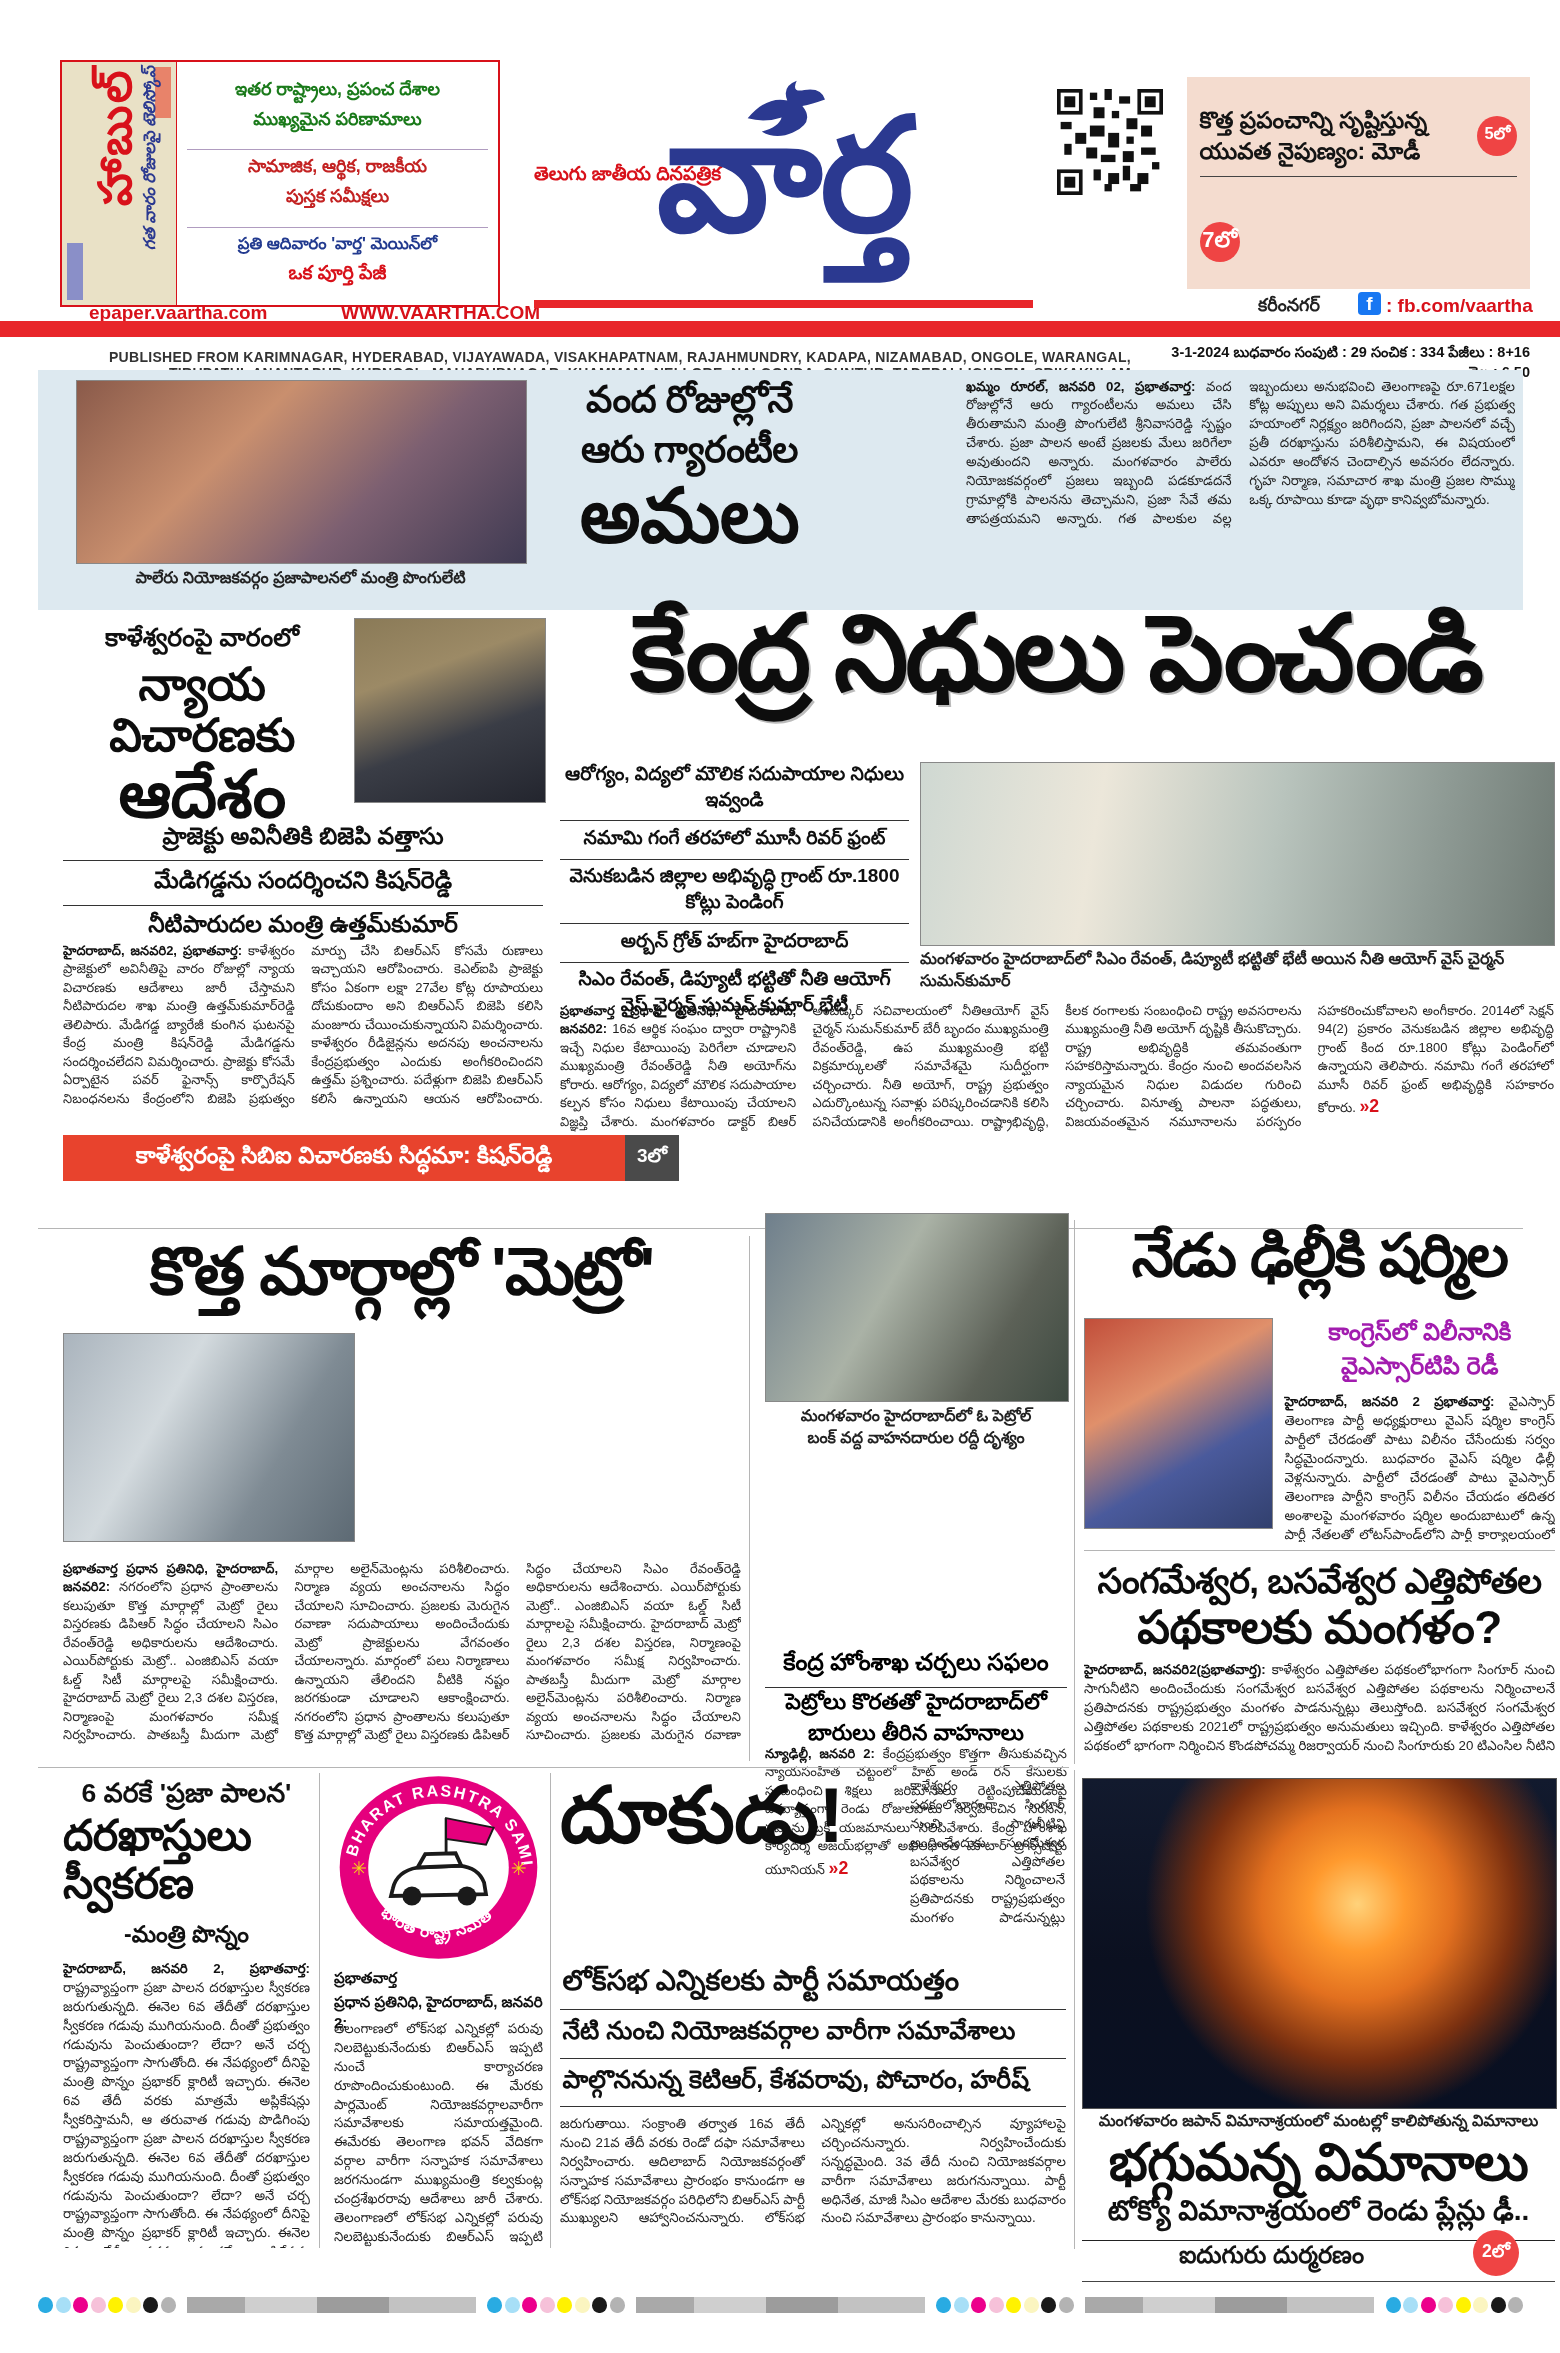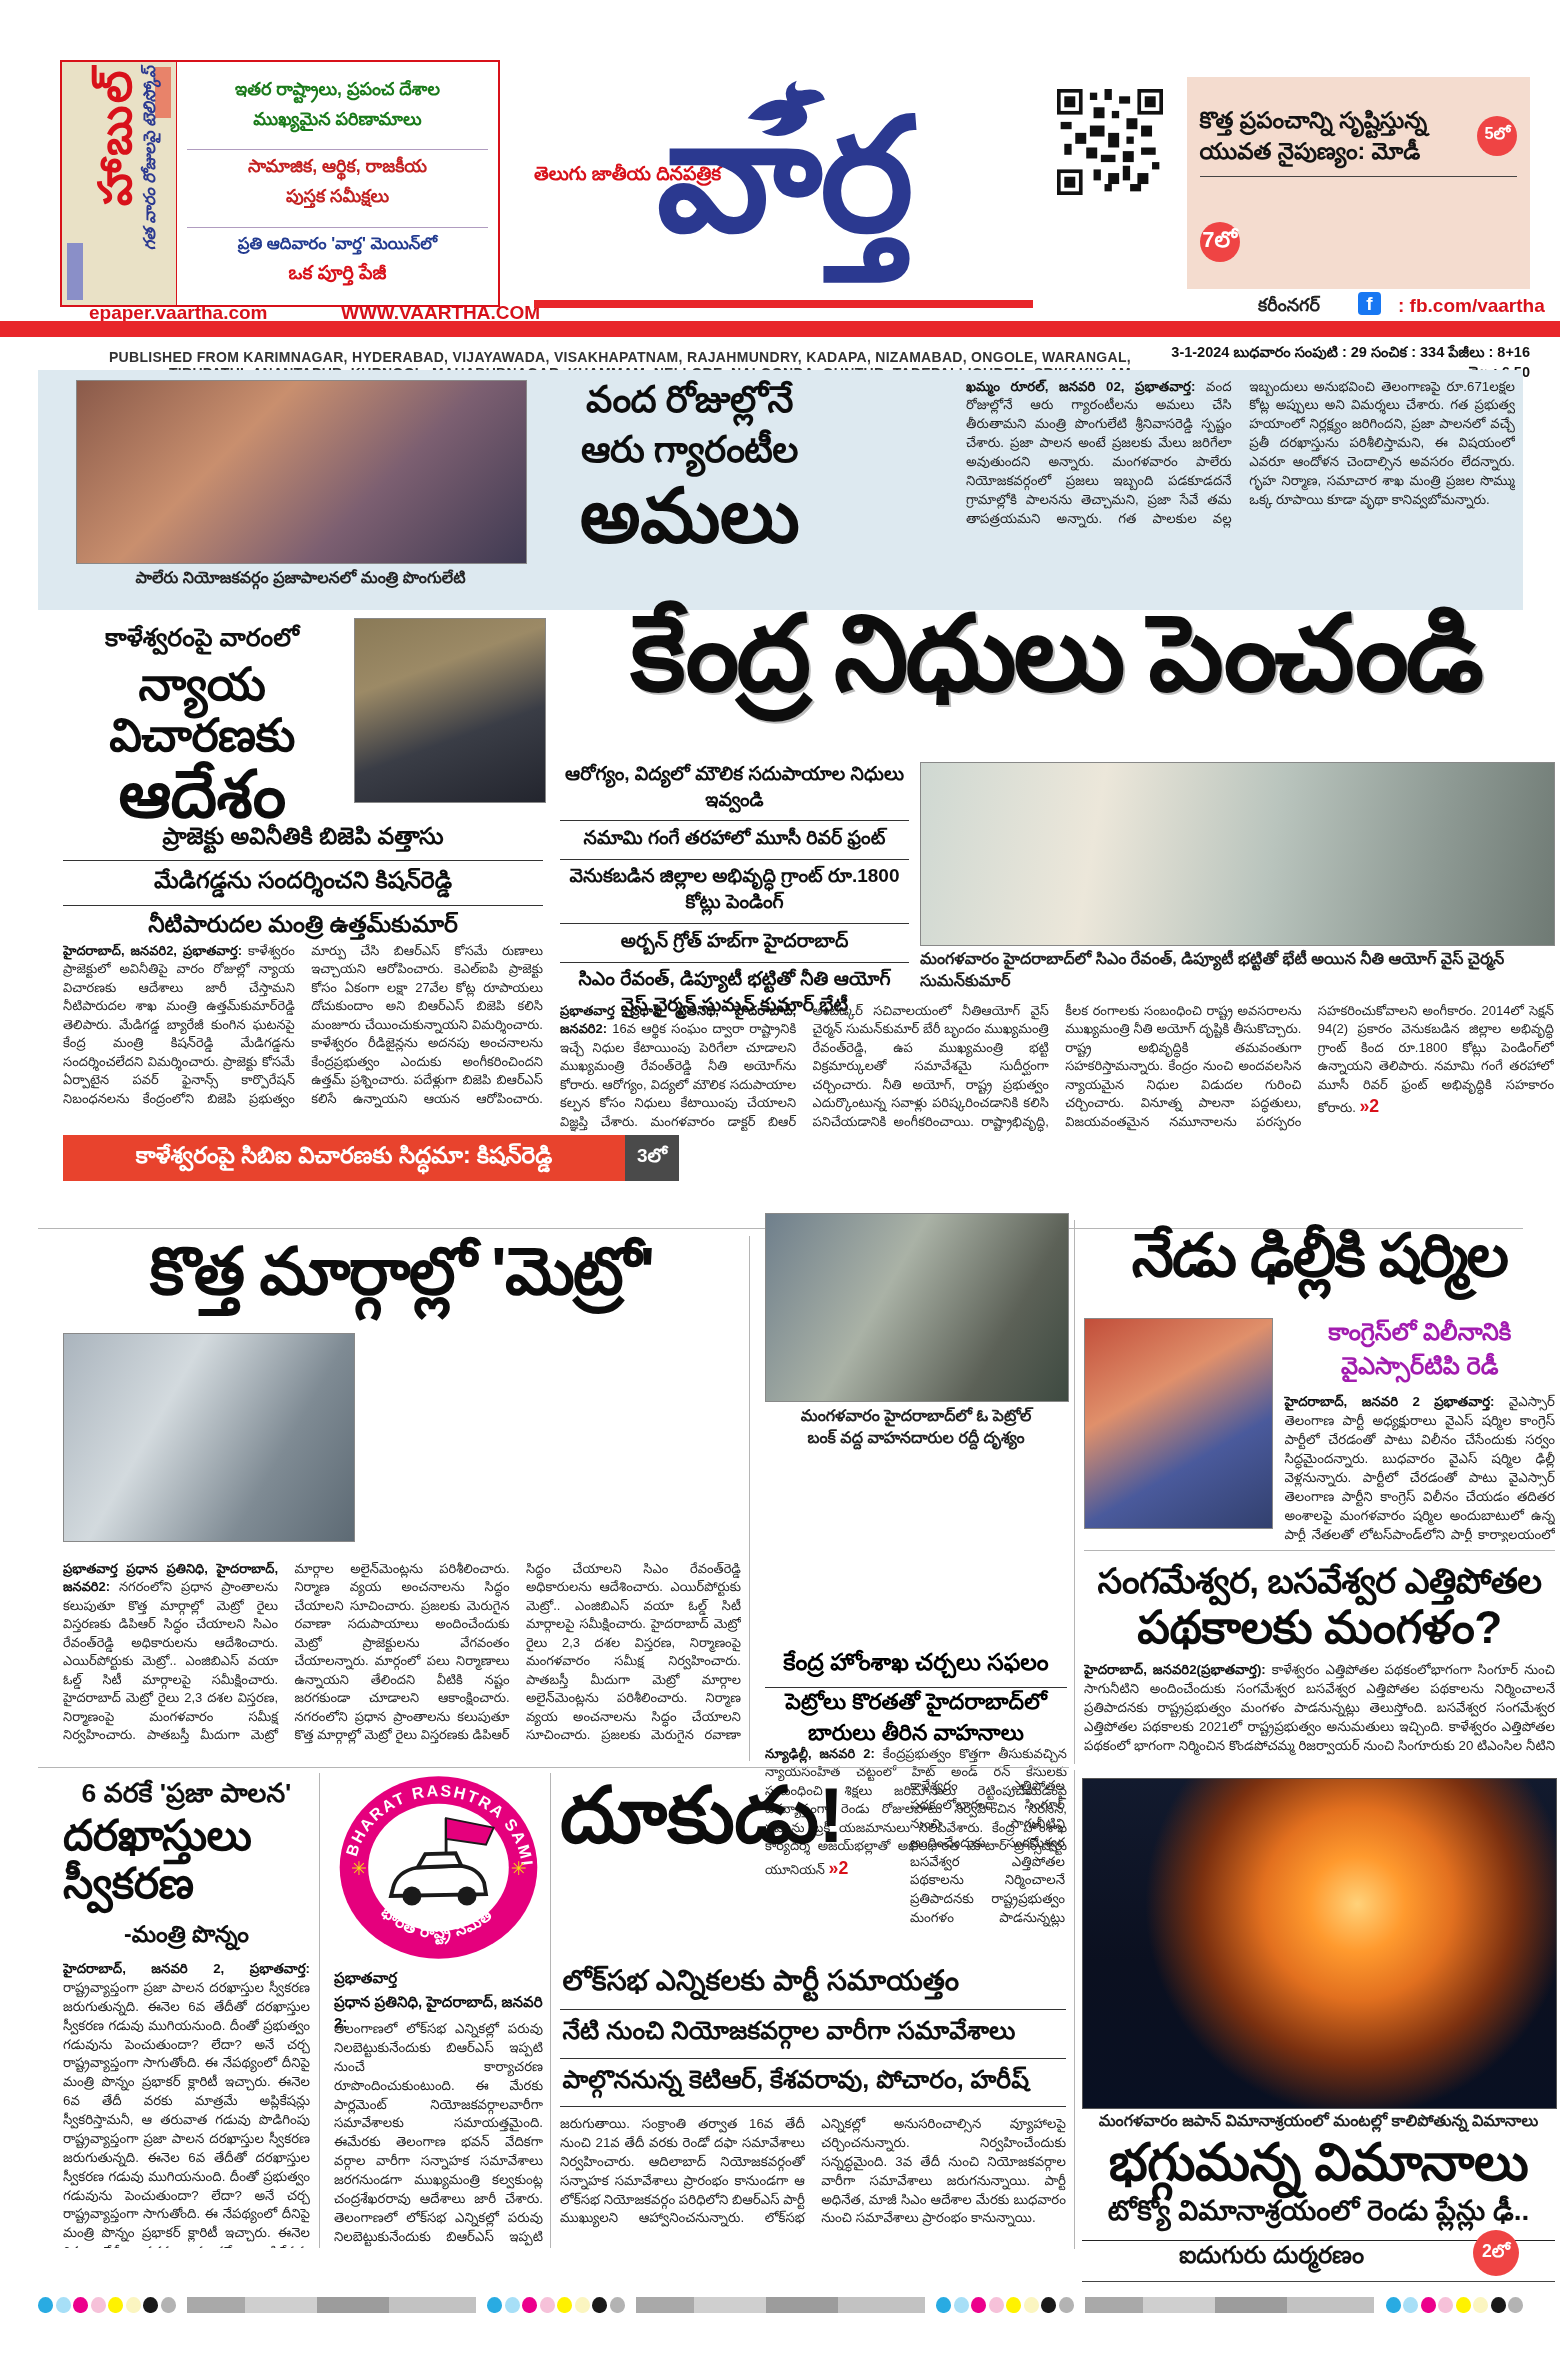--- a/index.html
+++ b/index.html
@@ -110,21 +110,21 @@
       <div style="flex:1;font-size:23px;font-weight:bold;color:#141414;line-height:1.35;">కొత్త ప్రపంచాన్ని సృష్టిస్తున్న యువత నైపుణ్యం: మోడీ</div>
       <div class="pgdot" style="width:40px;height:40px;font-size:16.4px;flex:none;">5లో</div>
     </div>
     <div style="display:flex;align-items:center;gap:8.9px;padding:7.6px 0;">
       <div class="pgdot" style="width:40px;height:40px;font-size:22px;flex:none;align-self:flex-start;">7లో</div>
     </div>
   </div>
 
   <div class="abs" style="left:1258px;top:295px;font-size:17.7px;font-weight:bold;color:#222;">కరీంనగర్</div>
   <span class="abs" style="left:1358px;top:292px;width:23px;height:23px;background:#1877f2;border-radius:3.8px;color:#fff;font-weight:bold;font-size:19px;text-align:center;line-height:23px;">f</span>
-  <div class="abs" style="left:1386px;top:295px;font-size:19px;font-weight:bold;color:#d8111a;margin-left:12px;">: fb.com/vaartha</div>
+  <div class="abs" style="left:1386px;top:295px;font-size:19px;font-weight:bold;color:#d8111a;">: fb.com/vaartha</div>
 
   <div class="abs" style="left:0;top:321px;width:1561px;height:16.4px;background:#e8262a;"></div>
 
   <div class="abs" style="left:44px;top:349px;width:1087px;font-size:14px;font-weight:bold;color:#333;letter-spacing:0.3px;text-align:right;">PUBLISHED FROM KARIMNAGAR, HYDERABAD, VIJAYAWADA, VISAKHAPATNAM, RAJAHMUNDRY, KADAPA, NIZAMABAD, ONGOLE, WARANGAL, TIRUPATHI, ANANTAPUR, KURNOOL, MAHABUBNAGAR, KHAMMAM, NELLORE, NALGONDA, GUNTUR, TADEPALLIGUDEM, SRIKAKULAM</div>
   <div class="abs" style="left:1151px;top:344px;width:379px;font-size:14.5px;font-weight:bold;color:#111;text-align:right;">3-1-2024  బుధవారం  సంపుటి : 29  సంచిక : 334  పేజీలు : 8+16  వెల : 6.50</div>
 
   <div class="abs" style="left:38px;top:370px;width:1485px;height:240px;background:#dde9f0;">
     <div class="abs ph" style="left:38px;top:10px;width:449px;height:182px;border:0.6px solid #888;background-image:linear-gradient(135deg,#8a5a4a,#c98f6e 35%,#7c5f71 65%,#3f3a52);"></div>
     <div class="abs cap c" style="left:38px;top:199px;width:449px;font-size:16px;">పాలేరు నియోజకవర్గం ప్రజాపాలనలో మంత్రి పొంగులేటి</div>
     <div class="abs" style="left:506px;top:11.4px;width:291px;text-align:center;">

